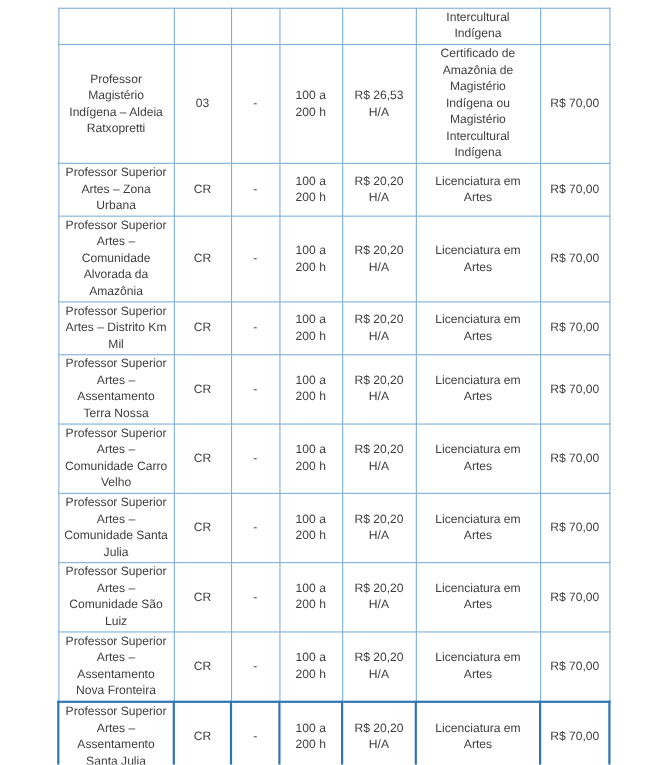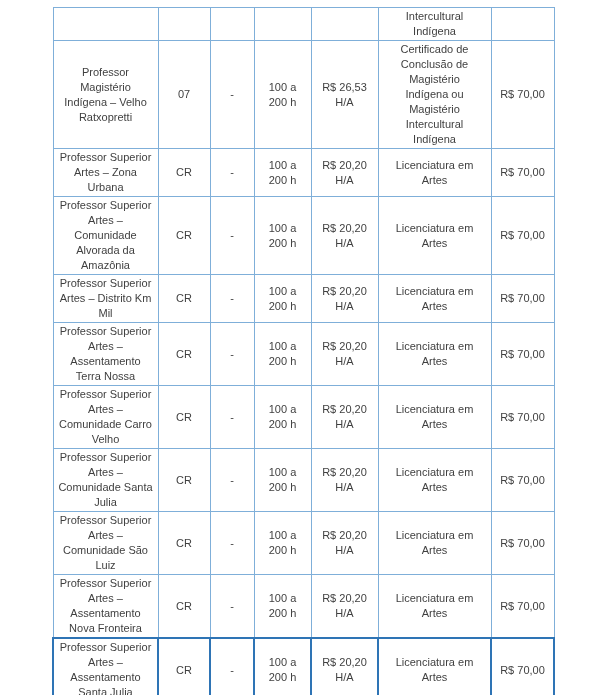--- a/index.html
+++ b/index.html
@@ -74,30 +74,30 @@
         <td></td>
         <td></td>
         <td></td>
         <td>Intercultural
 Indígena</td>
         <td></td>
       </tr>
       <tr class="r1">
         <td>Professor
 Magistério
-Indígena – Velho
+Indígena – Aldeia
 Ratxopretti</td>
-        <td>07</td>
+        <td>03</td>
         <td>-</td>
         <td>100 a
 200 h</td>
         <td>R$ 26,53
 H/A</td>
         <td>Certificado de
-Conclusão de
+Amazônia de
 Magistério
 Indígena ou
 Magistério
 Intercultural
 Indígena</td>
         <td>R$ 70,00</td>
       </tr>
       <tr class="r2">
         <td>Professor Superior
 Artes – Zona

